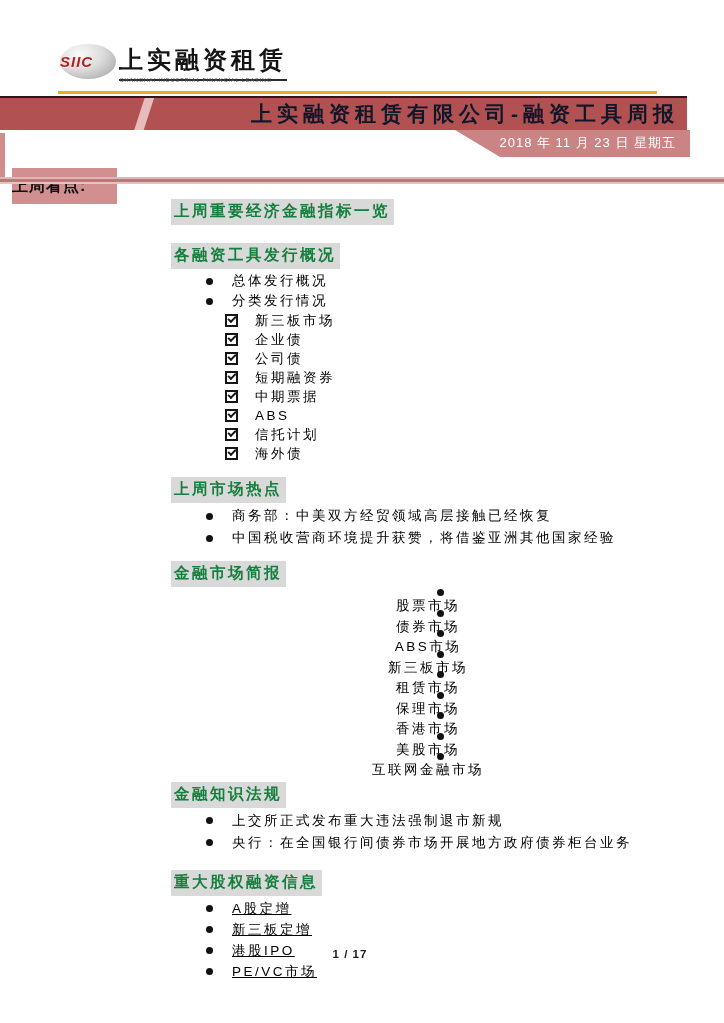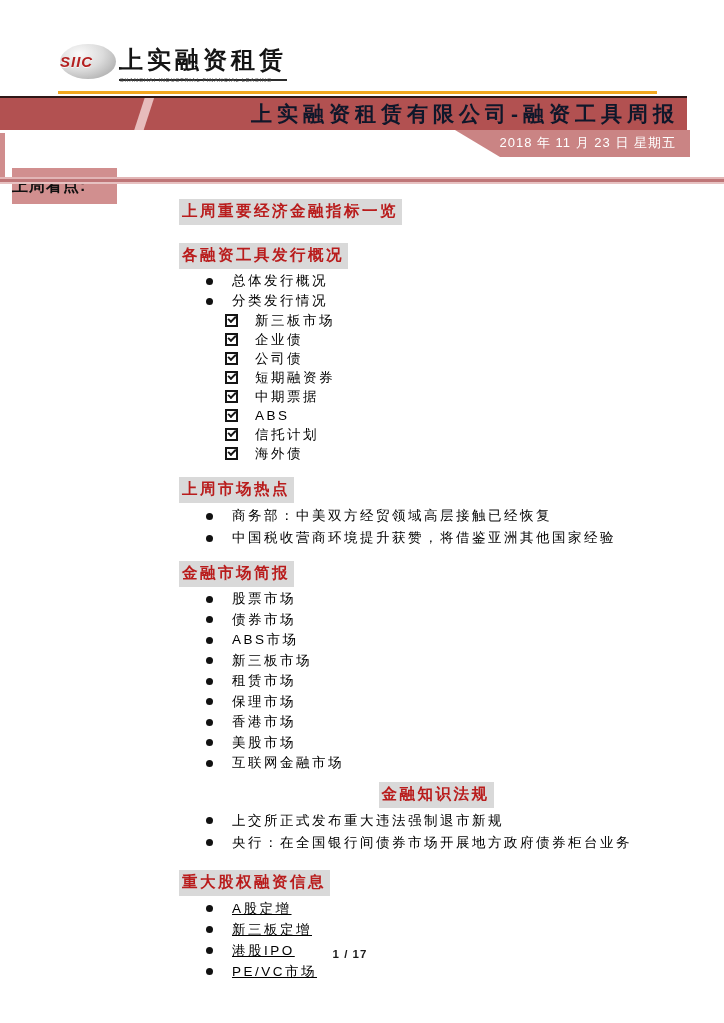--- a/index.html
+++ b/index.html
@@ -67,35 +67,35 @@
     position:absolute; left:0; top:177px; width:724px; height:7px;
     background:linear-gradient(to bottom,#e2b6b6 0,#e2b6b6 2px,#bf7678 2px,#bf7678 5px,#e7c2c2 5px,#e7c2c2 7px);
   }
 
   
   #toc { position:absolute; left:163px; top:199px; width:530px; }
   .section { margin:0; }
   .section-1 { margin-top:16px; }
   .section-2 { margin-top:14px; }
   .section-3 { margin-top:12px; }
-  .section-4 { margin-top:8px;text-align:center; }
+  .section-4 { margin-top:8px; }
   .section-5 { margin-top:16px;text-decoration:underline; }
   .section-heading {
-    display:inline-block; background:#d9d9d9; color:#b91c1c; font-weight:bold;
+    display:inline-block; background:#d9d9d9; color:#15803d; font-weight:bold;
     font-size:15.5px; letter-spacing:2.5px; padding:2px 4px 3px 3px;
-    margin:0 0 2px 16px; white-space:nowrap;
+    margin:0 0 2px 8px; white-space:nowrap;
   }
   .items { margin:0; padding:0; }
   .bullet-item, .check-item {
     display:flex; align-items:center; color:#000000; font-size:13.5px;
     letter-spacing:2.5px; white-space:nowrap;
   }
   .bullet-item { line-height:20px; height:20px; }
   .section-2 .bullet-item, .section-4 .bullet-item { line-height:22px; height:22px; }
-  .section-3 .bullet-item { line-height:20.5px; height:20.5px; }
+  .section-3 .bullet-item { line-height:20.5px; height:20.5px;flex-direction:column; }
   .section-5 .bullet-item { line-height:21px; height:21px; }
   .check-item { line-height:19px; height:19px; }
   .dot {
     flex:0 0 auto; width:7px; height:7px; border-radius:50%; background:#111111;
     margin-left:43px; margin-right:19px;
   }
   .checkbox {
     flex:0 0 auto; width:9px; height:9px; border:2px solid #151515;
     position:relative; margin-left:62px; margin-right:17px; box-sizing:content-box;
   }

